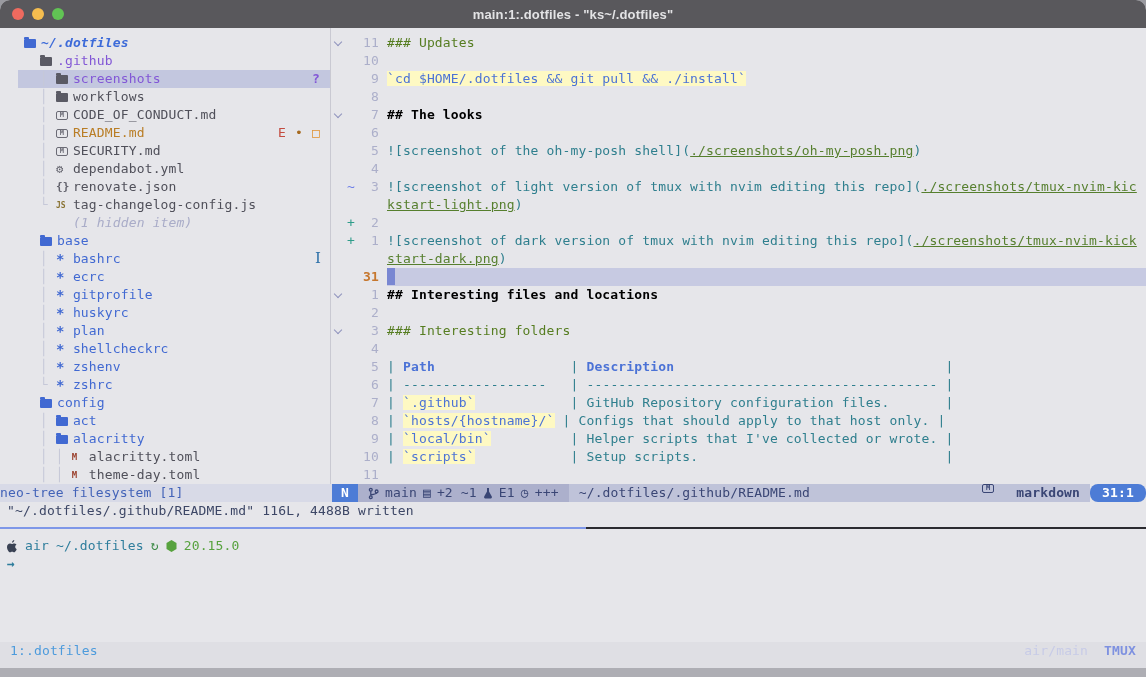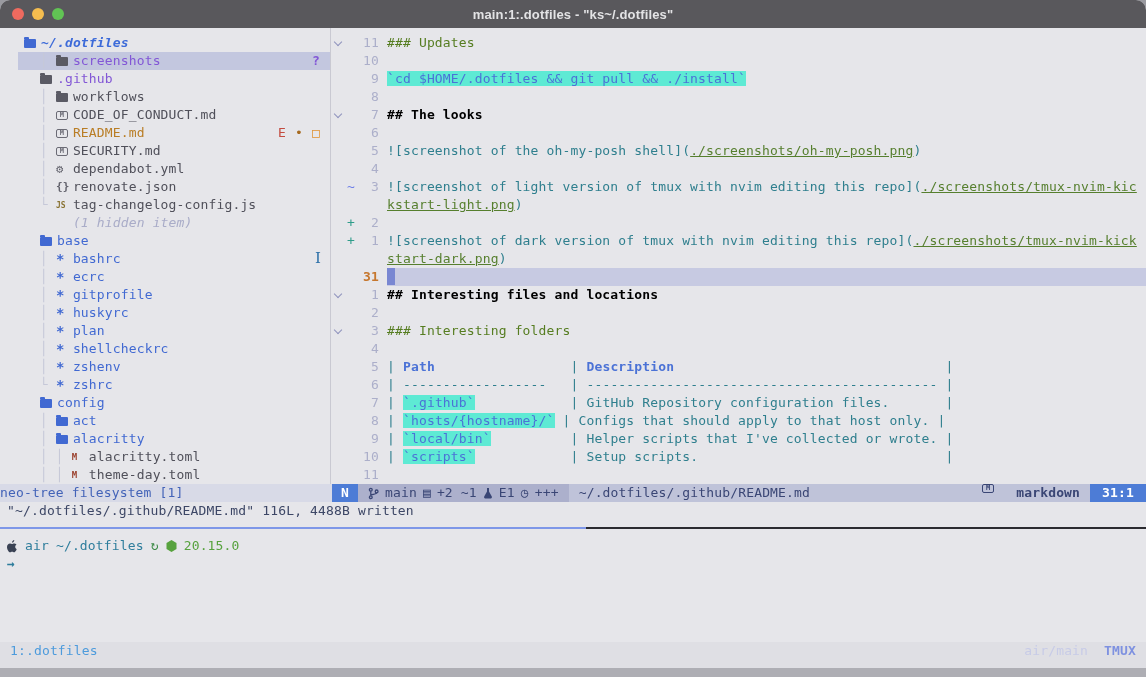--- a/index.html
+++ b/index.html
@@ -43,29 +43,29 @@
   .fold{width:14px;display:flex;align-items:center;justify-content:center;flex:none;}
   .chev{width:5px;height:5px;border-right:1.6px solid #8F93BE;border-bottom:1.6px solid #8F93BE;transform:rotate(45deg);margin-bottom:2px;}
   .sign{width:14px;flex:none;padding-left:2px;box-sizing:border-box;}
   .sign.mod{color:#6E7FE8}.sign.add{color:#2F9D8A}
   .num{width:28px;flex:none;text-align:right;padding-right:8px;box-sizing:border-box;color:#ACAFCA;}
   .num.cur{color:#C6772E;font-weight:bold;}
   .txt{flex:1;color:#2F7F8E;}
   .txt.curbg{background:#C7CAE2;}
   .h2{color:#000000;font-weight:bold}.h3{color:#567D21;font-weight:normal}
   .url{color:#567F2E;text-decoration:underline;}
-  .codeline,.codecell{background:#5eead4;color:#4B72D6;}
+  .codeline,.codecell{background:#fef9c3;color:#4B72D6;}
   .th{color:#4B72D6;font-weight:bold}
   .pipe{color:#2F7F8E}
   .cursor{display:inline-block;width:8px;height:17px;background:#7987D2;vertical-align:top;}
   
   .statusline{height:18px;display:flex;align-items:stretch;}
   .nt-status{width:332px;flex:none;background:#D8DAE7;color:#4363B8;padding-left:0;box-sizing:border-box;}
   .mode-block,.pos-block{background:#4D7CD6;color:#fff;font-weight:bold;padding:0 9px;flex:none;}
-  .pos-block{padding:0 12px;}
+  .pos-block{padding:0 12px;border-radius:8px;}
   .sl-main{background:#ACB0CC;color:#3A4675;display:flex;align-items:center;gap:6px;padding:0 10px;flex:none;}
   .sl-path{background:#BFC3D9;color:#3A4675;flex:1;display:flex;align-items:center;padding:0 10px;gap:6px;min-width:0;}
   .sl-ft{margin-left:auto;display:flex;gap:22px;font-weight:bold;}
   .slicon{display:inline-flex;align-items:center;}
   
   .cmdline{height:18px;color:#3D4766;padding-left:7px;white-space:pre;}
   .paneborder{height:2px;margin-top:7px;background:linear-gradient(to right,#7E97E8 0,#7E97E8 586px,#2B2B30 586px);}
   .shell{margin-top:8px;padding-left:7px;}
   .shline{height:18px;display:flex;align-items:center;gap:7px;white-space:pre;}
   .teal{color:#2E7D9C}.greenv{color:#57A23E}.syncg{color:#3C8B46}
@@ -91,22 +91,22 @@
       <span class="light y"></span>
       <span class="light g"></span>
     </div>
     <div class="title">main:1:.dotfiles - "ks~/.dotfiles"</div>
   </div>
 
   <div class="panes">
 
     <div class="sidebar">
       <div class="nt-row"><span class="guide">  </span><span class="nt-icon c-blue"><i class="ficon"></i></span><span class="lbl root-lbl">~/.dotfiles</span></div>
+      <div class="nt-row"><span class="guide">    </span><span class="nt-icon c-dark"><i class="ficon"></i></span><span class="lbl purple">.github</span></div>
       <div class="nt-row sel"><span class="guide">    │ </span><span class="nt-icon c-dark"><i class="ficon"></i></span><span class="lbl purple">screenshots</span><span class="badges"><span class="bq">?</span></span></div>
-      <div class="nt-row"><span class="guide">    </span><span class="nt-icon c-dark"><i class="ficon"></i></span><span class="lbl purple">.github</span></div>
       <div class="nt-row"><span class="guide">    │ </span><span class="nt-icon c-dark"><i class="ficon"></i></span><span class="lbl">workflows</span></div>
       <div class="nt-row"><span class="guide">    │ </span><span class="nt-icon" style="color:#6B6B75"><i class="icon-md"></i></span><span class="lbl">CODE_OF_CONDUCT.md</span></div>
       <div class="nt-row"><span class="guide">    │ </span><span class="nt-icon" style="color:#6B6B75"><i class="icon-md"></i></span><span class="lbl orange">README.md</span><span class="badges"><span class="be">E</span><span class="bd">•</span><span class="bs">□</span></span></div>
       <div class="nt-row"><span class="guide">    │ </span><span class="nt-icon" style="color:#6B6B75"><i class="icon-md"></i></span><span class="lbl">SECURITY.md</span></div>
       <div class="nt-row"><span class="guide">    │ </span><span class="nt-icon"><span class="gearx">⚙</span></span><span class="lbl">dependabot.yml</span></div>
       <div class="nt-row"><span class="guide">    │ </span><span class="nt-icon"><span class="braces">{}</span></span><span class="lbl">renovate.json</span></div>
       <div class="nt-row"><span class="guide">    └ </span><span class="nt-icon"><span class="jsx">JS</span></span><span class="lbl">tag-changelog-config.js</span></div>
       <div class="nt-row"><span class="guide">      </span><span class="nt-icon empty"></span><span class="lbl hiddenit">(1 hidden item)</span></div>
       <div class="nt-row"><span class="guide">    </span><span class="nt-icon c-blue"><i class="ficon"></i></span><span class="lbl blue">base</span></div>
       <div class="nt-row"><span class="guide">    │ </span><span class="nt-icon"><span class="star">*</span></span><span class="lbl blue">bashrc</span></div>

